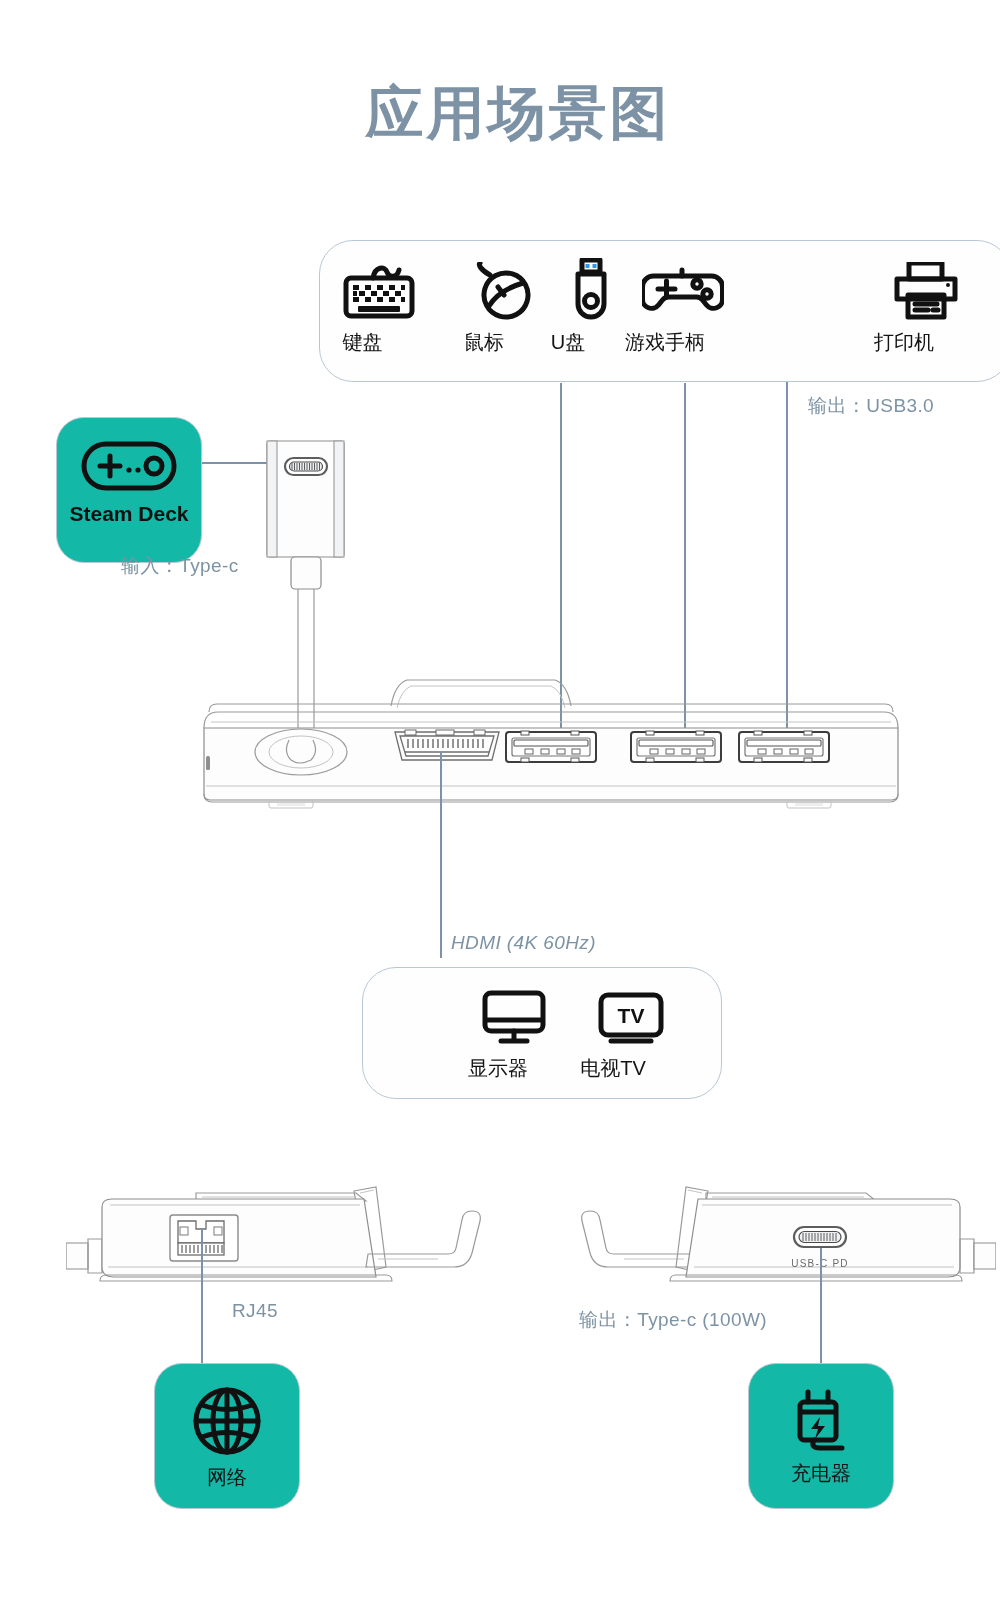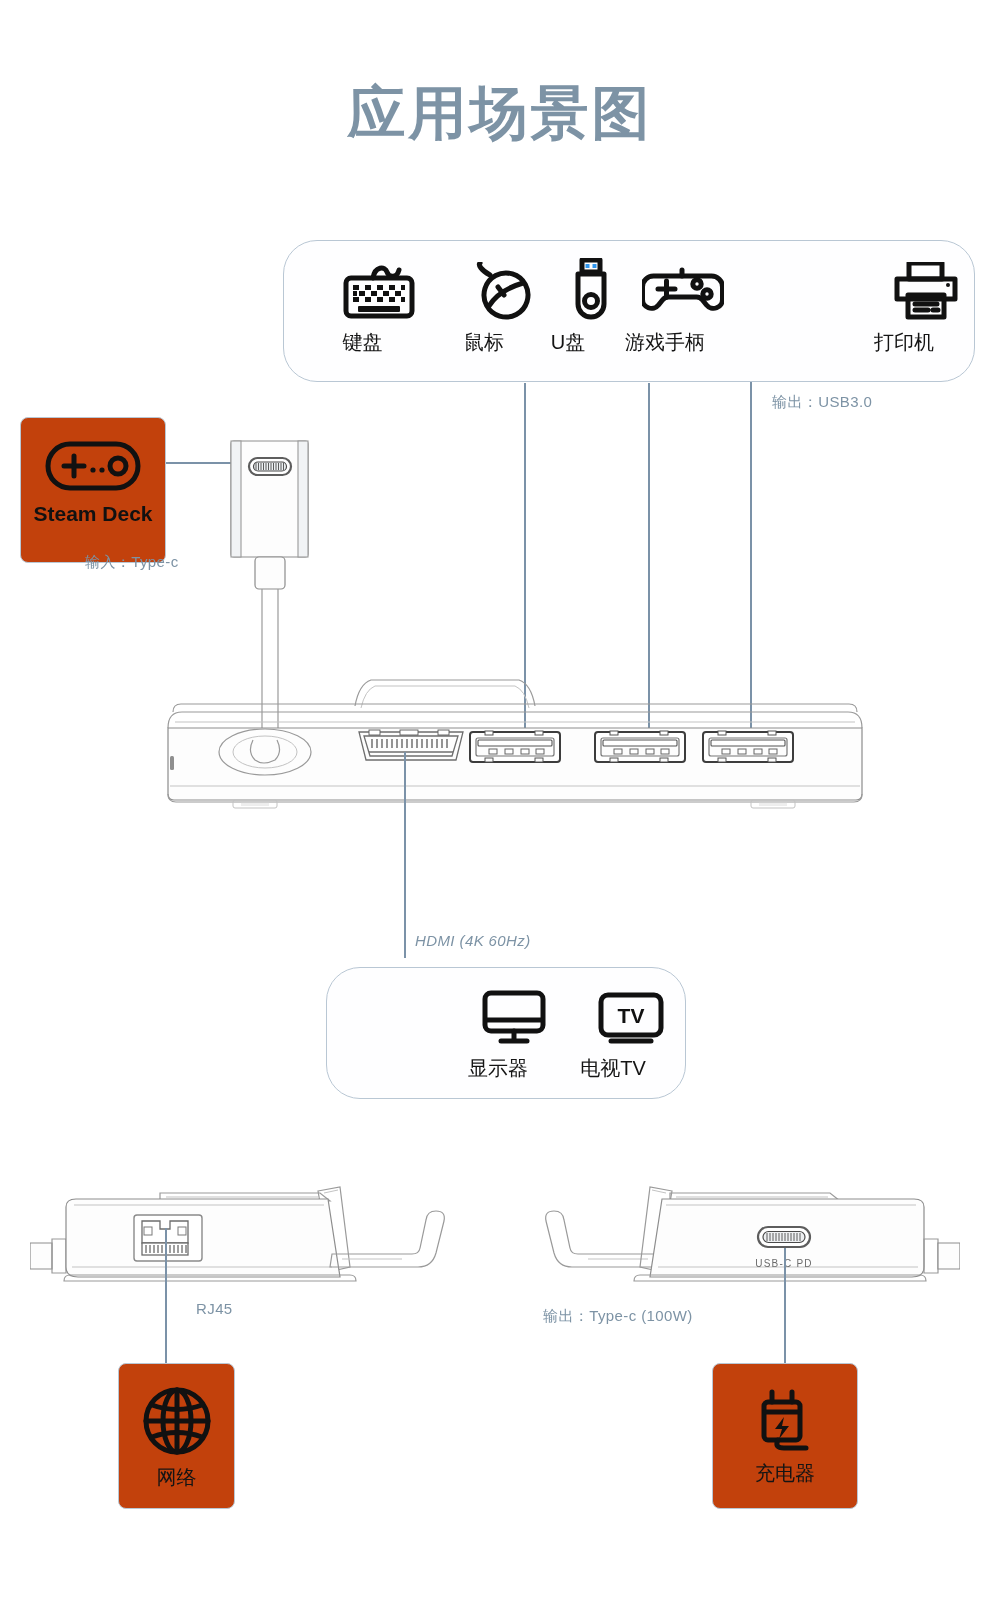--- a/index.html
+++ b/index.html
@@ -12,21 +12,21 @@
     color: #1a1a1a;
   }
   #page {
     position: relative;
     width: 1000px;
     height: 1597px;
     margin: 0 auto;
     background: #ffffff;
     overflow: hidden;
   }
-  .abs { position: absolute; }
+  .abs { position: absolute; margin-left: 36px; }
 
   
   #page-title {
     left: 0; right: 0; top: 84px;
     text-align: center;
     font-size: 58px;
     font-weight: bold;
     letter-spacing: 3px;
     color: #7d93a5;
     line-height: 1;
@@ -34,22 +34,22 @@
 
   
   .group-box {
     border: 1.3px solid #b9c7d4;
     border-radius: 34px;
     background: #fefeff;
     box-sizing: border-box;
   }
   .small-box {
     border: 1.3px solid #b9c7d4;
-    border-radius: 8px;
-    background: #c2410c;
+    border-radius: 28px;
+    background: #14b8a6;
     box-sizing: border-box;
   }
 
   
   .dev-cell {
     position: absolute;
     text-align: center;
     top: 0;
   }
   .dev-icon {
@@ -61,21 +61,21 @@
   .dev-label {
     margin-top: 9px;
     font-size: 20px;
     color: #141414;
     white-space: nowrap;
     font-weight: 500;
   }
 
   
   .callout {
-    font-size: 15px;
+    font-size: 19px;
     color: #7d93a5;
     white-space: nowrap;
     letter-spacing: 0.4px;
   }
 
   
   .wire {
     background: #7b92a8;
   }
   .wire-v { width: 1.6px; }
@@ -403,21 +403,21 @@
         </g>
         <rect x="114" y="72" width="8" height="8" fill="#fff" stroke="#7a7a7a" stroke-width="1"></rect>
         <rect x="148" y="72" width="8" height="8" fill="#fff" stroke="#7a7a7a" stroke-width="1"></rect>
       </g>
     </svg>
   </div>
 
   <div class="abs wire wire-v" style="left:165px; top:1228px; height:136px;"></div>
   <div class="abs callout" style="left:196px; top:1300px;">RJ45</div>
 
-  <div class="abs small-box" style="left:118px; top:1363px; width:117px; height:146px;">
+  <div class="abs small-box" style="left:118px; top:1363px; width:146px; height:146px;">
     <div style="margin-top:22px; display:flex; justify-content:center;">
       <svg width="70" height="70" viewBox="0 0 70 70">
         <circle cx="35" cy="35" r="31" class="ln-thin" stroke-width="5"></circle>
         <ellipse cx="35" cy="35" rx="14" ry="31" class="ln-thin" stroke-width="4.5"></ellipse>
         <path class="ln-thin" stroke-width="4.5" d="M4 35 h62 M35 4 v62"></path>
         <path class="ln-thin" stroke-width="4" d="M10 19 q25 9 50 0 M10 51 q25 -9 50 0"></path>
       </svg>
     </div>
     <div style="margin-top:8px; text-align:center; font-size:20px; color:#141414;">网络</div>
   </div>

